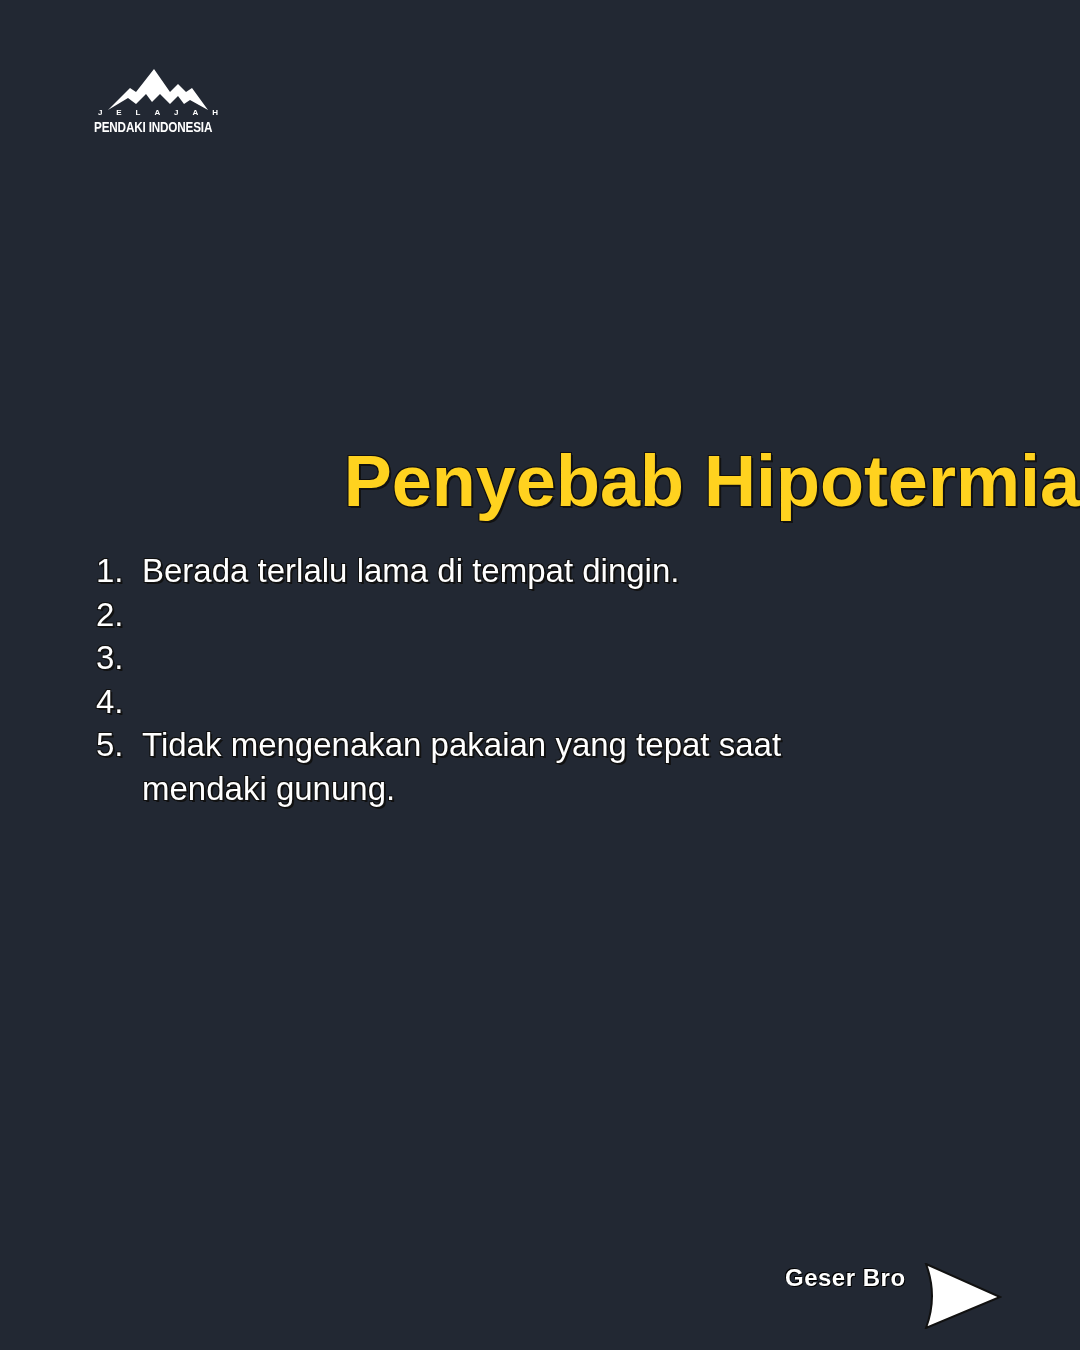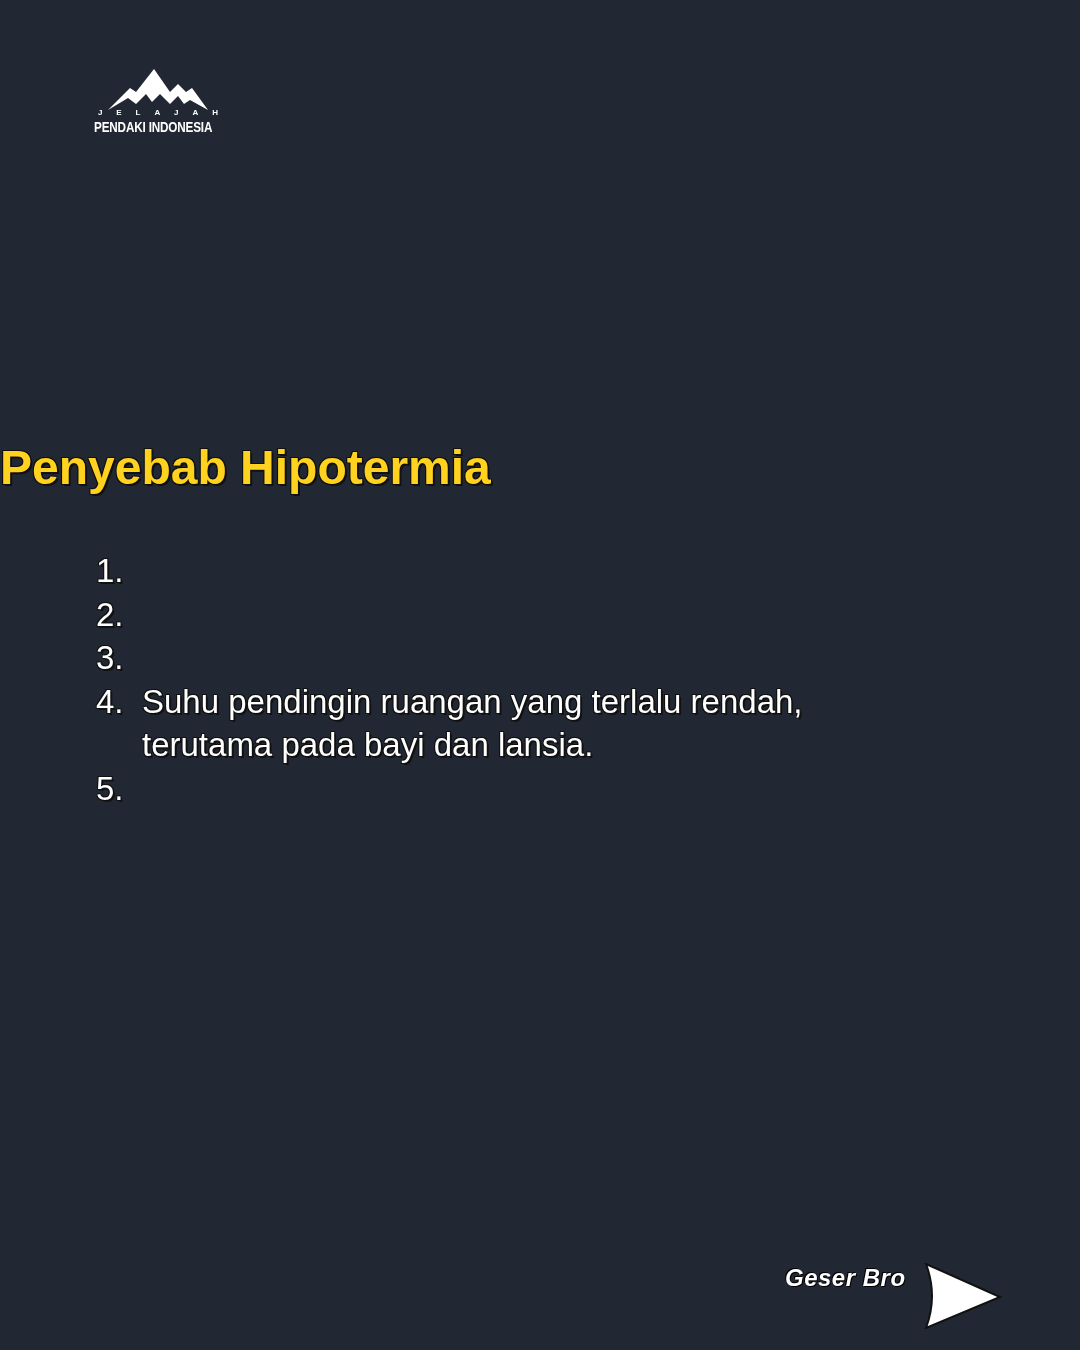--- a/index.html
+++ b/index.html
@@ -6,28 +6,28 @@
   body {
     width:1080px; height:1350px; background:#222833; position:relative; overflow:hidden;
     font-family:"Liberation Sans", sans-serif;
   }
   .logo { position:absolute; left:94px; top:66px; width:132px; height:72px; }
   .logo svg { position:absolute; left:14px; top:0; }
   .logo-sub { position:absolute; left:0; top:42px; width:128px; display:flex; justify-content:space-between;
     color:#fff; font-size:8px; font-weight:bold; padding:0 4px; box-sizing:border-box; }
   .logo-main { position:absolute; left:0; top:52px; color:#fff; font-size:15px; font-weight:bold;
     transform:scaleX(0.78); transform-origin:left; letter-spacing:-0.2px; white-space:nowrap; }
-  .title { position:absolute; left:0; width:1080px; top:440px; text-align:left;
-    color:#FFD21F; font-size:48px; font-weight:bold; text-shadow:2px 2px 0 #111, -1px -1px 0 #111, 1px -1px 0 #111, -1px 1px 0 #111; }
+  .title { position:absolute; left:0; width:1080px; top:440px; text-align:right;
+    color:#FFD21F; font-size:72px; font-weight:bold; text-shadow:2px 2px 0 #111, -1px -1px 0 #111, 1px -1px 0 #111, -1px 1px 0 #111; }
   .list { position:absolute; left:96px; top:549px; width:860px; margin:0; padding:0; list-style:none; }
   .item { display:flex; color:#fff; font-size:33px; line-height:43.5px;
     text-shadow:2px 2px 0 #111, -1px -1px 0 #111, 1px -1px 0 #111, -1px 1px 0 #111; }
   .num { width:46px; flex:none; }
   .txt { flex:1; max-width:760px; }
-  .next { position:absolute; left:785px; top:1264px; display:flex; align-items:center;font-style:italic; }
+  .next { position:absolute; left:785px; top:1264px; display:flex; align-items:center; }
   .next-label { color:#fff; font-size:24px; font-weight:bold; letter-spacing:0.5px;
     text-shadow:1px 1px 0 #000, -1px -1px 0 #000; }
   .arrow { position:absolute; left:137px; top:0; }
 </style>
 </head>
 <body>
 
 <div class="logo">
   <svg width="100" height="44" viewBox="0 0 100 44">
     <path d="M0 44 L22 22 L28 26 L46 3 L62 26 L70 18 L78 26 L84 22 L100 44 L82 34 L76 38 L70 30 L62 38 L52 28 L44 36 L38 28 L28 38 L20 32 Z" fill="#fff"></path>
@@ -42,33 +42,34 @@
     <span>H</span>
   </div>
   <div class="logo-main">PENDAKI INDONESIA</div>
 </div>
 
 <h1 class="title" style="margin:0;">Penyebab Hipotermia</h1>
 
 <ol class="list">
   <li class="item">
     <span class="num">1.</span>
+    <span class="txt">Berada terlalu lama di tempat dingin.</span>
   </li>
   <li class="item">
     <span class="num">2.</span>
   </li>
   <li class="item">
     <span class="num">3.</span>
   </li>
   <li class="item">
     <span class="num">4.</span>
-    <span class="txt" style="max-width:730px;">Suhu pendingin ruangan yang terlalu rendah, terutama pada bayi dan lansia.</span>
   </li>
   <li class="item">
     <span class="num">5.</span>
+    <span class="txt" style="max-width:710px;">Tidak mengenakan pakaian yang tepat saat mendaki gunung.</span>
   </li>
 </ol>
 
 <div class="next">
   <span class="next-label">Geser Bro</span>
   <svg class="arrow" width="80" height="66" viewBox="0 0 80 66" style="top:-1px;">
     <path d="M4 1 L78 34 L4 65 Q16 33 4 1 Z" fill="#fff" stroke="#111" stroke-width="2"></path>
   </svg>
 </div>
 

